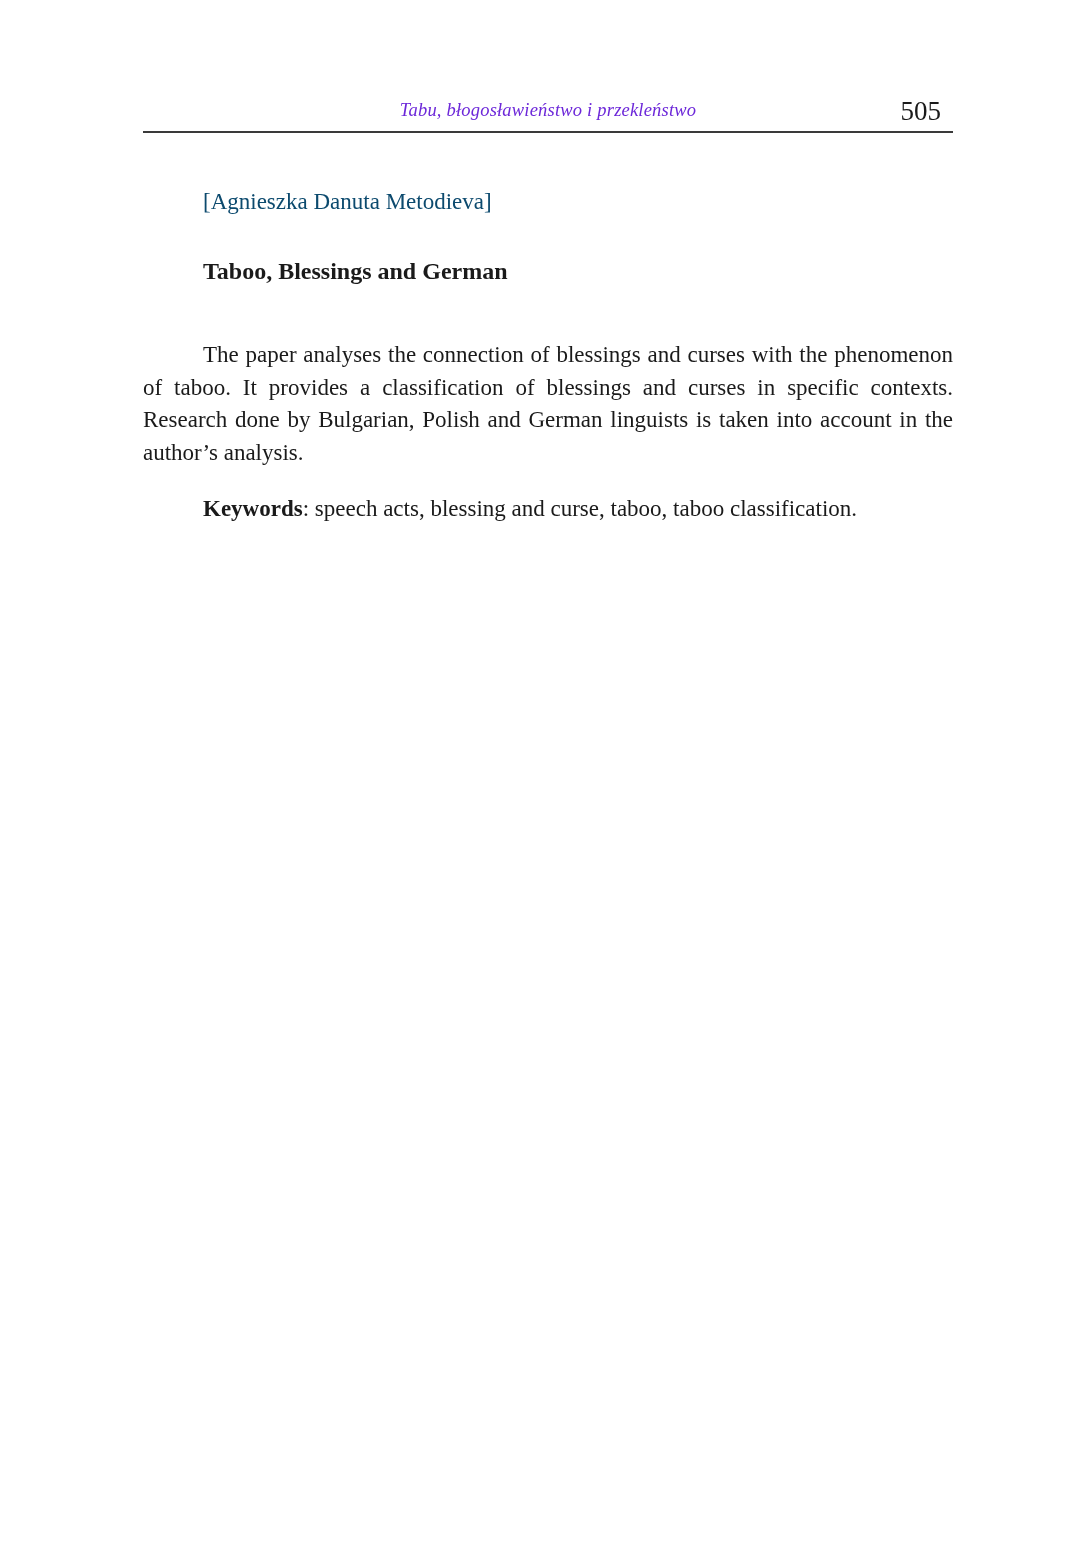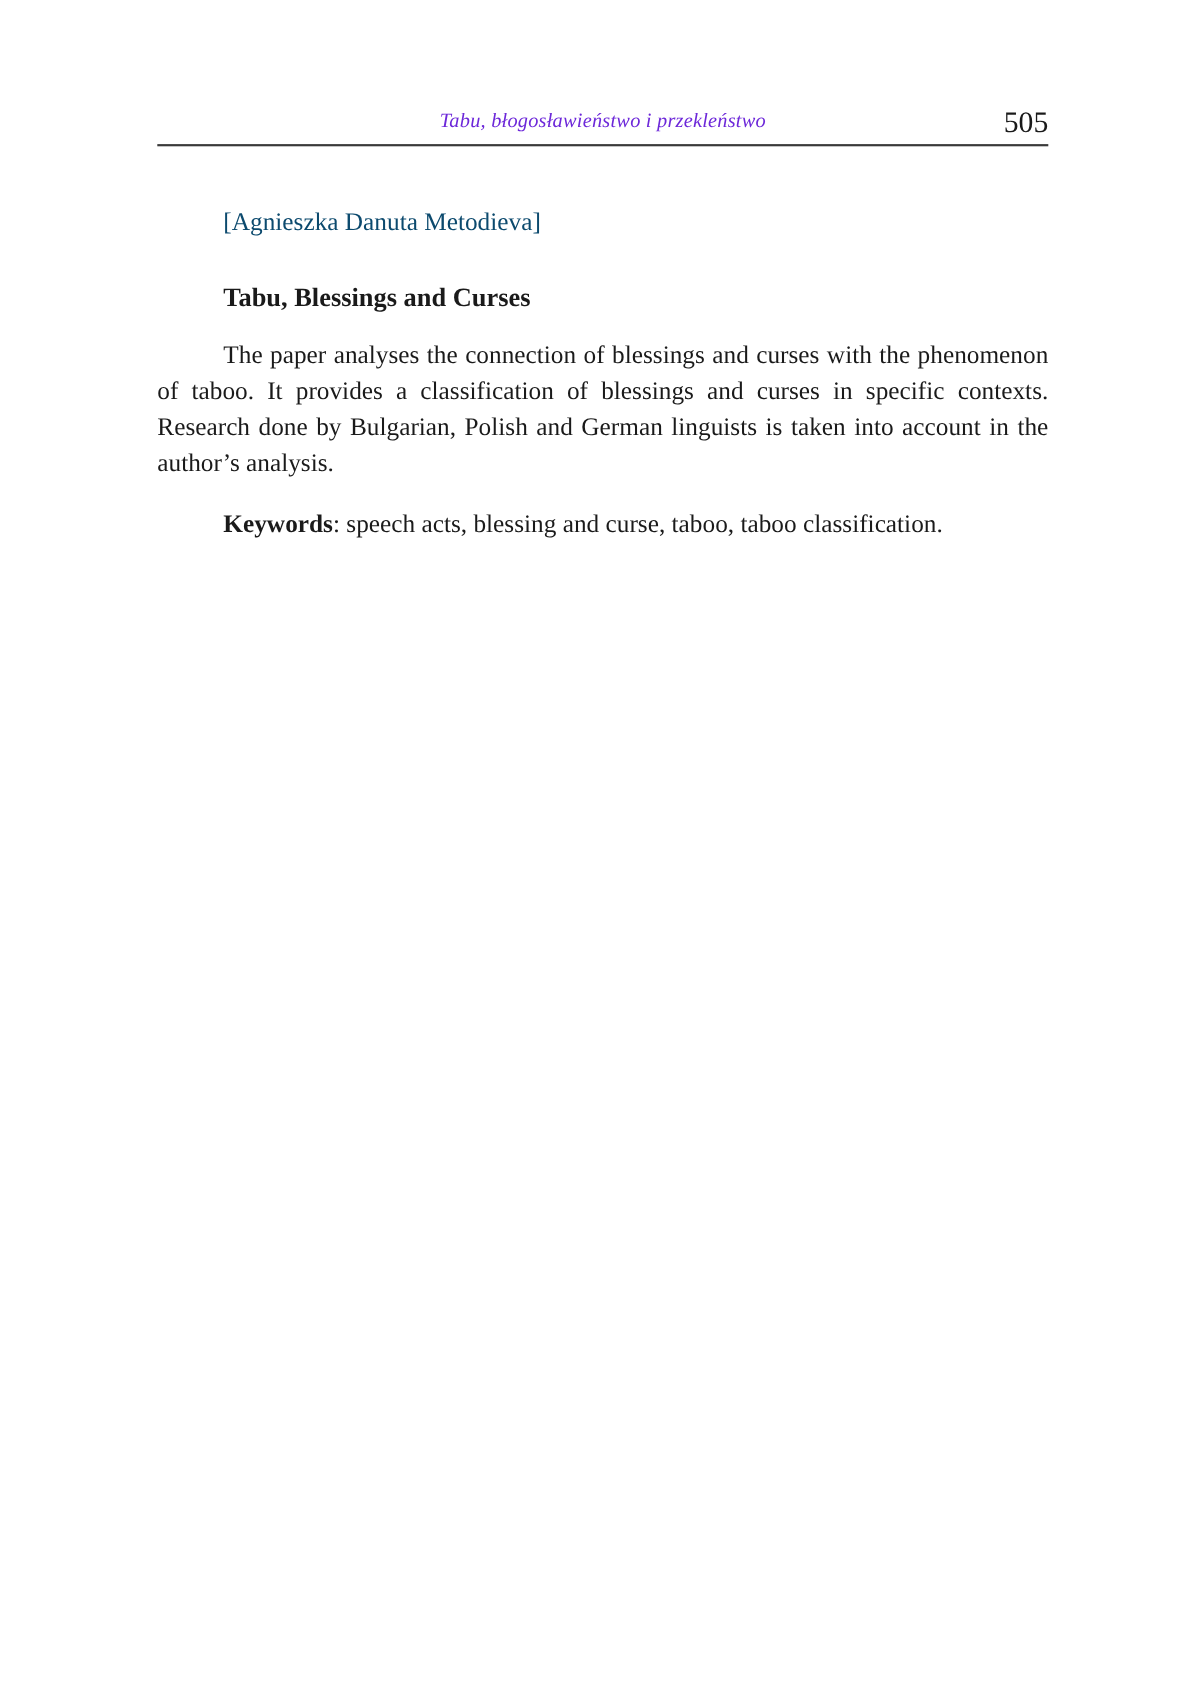--- a/index.html
+++ b/index.html
@@ -32,41 +32,41 @@
     border-bottom: 2px solid #3a3a3a;
   }
   .running-head-title {
     font-style: italic;
     font-size: 18.5px;
     letter-spacing: 0.2px;
     color: #6d28d9;
   }
   .page-number {
     position: absolute;
-    right: 0;
+    right: 12px;
     bottom: 6px;
     font-size: 27px;
     line-height: 1;
     color: #1a1a1a;
   }
   .author-line {
     margin-top: 56px;
     margin-left: 60px;
     font-size: 23px;
     color: #0c4a6e;
   }
   .article-title {
     margin-top: 43px;
     margin-left: 60px;
     font-size: 24px;
     font-weight: bold;
     color: #1a1a1a;
   }
   .abstract {
-    margin-top: 22px;
+    margin-top: 54px;
     font-size: 23px;
     line-height: 1.42;
     text-align: justify;
     text-justify: inter-word;
     text-indent: 60px;
     color: #1a1a1a;
   }
   .keywords {
     margin-top: 20px;
     font-size: 23px;
@@ -85,21 +85,21 @@
 <div class="page">
   <div class="content">
 
     <div class="running-head">
       <span class="running-head-title">Tabu, błogosławieństwo i przekleństwo</span>
       <span class="page-number">505</span>
     </div>
 
     <div class="author-line">[Agnieszka Danuta Metodieva]</div>
 
-    <h1 class="article-title">Tabu, Blessings and Curses</h1>
+    <h1 class="article-title">Taboo, Blessings and German</h1>
 
     <p class="abstract">The paper analyses the connection of blessings and curses with the phenomenon of taboo. It provides a classification of blessings and curses in specific contexts. Research done by Bulgarian, Polish and German linguists is taken into account in the author’s analysis.</p>
 
     <p class="keywords">
       <b>Keywords</b><span>: speech acts, blessing and curse, taboo, taboo classification.</span>
     </p>
 
   </div>
 </div>
 

